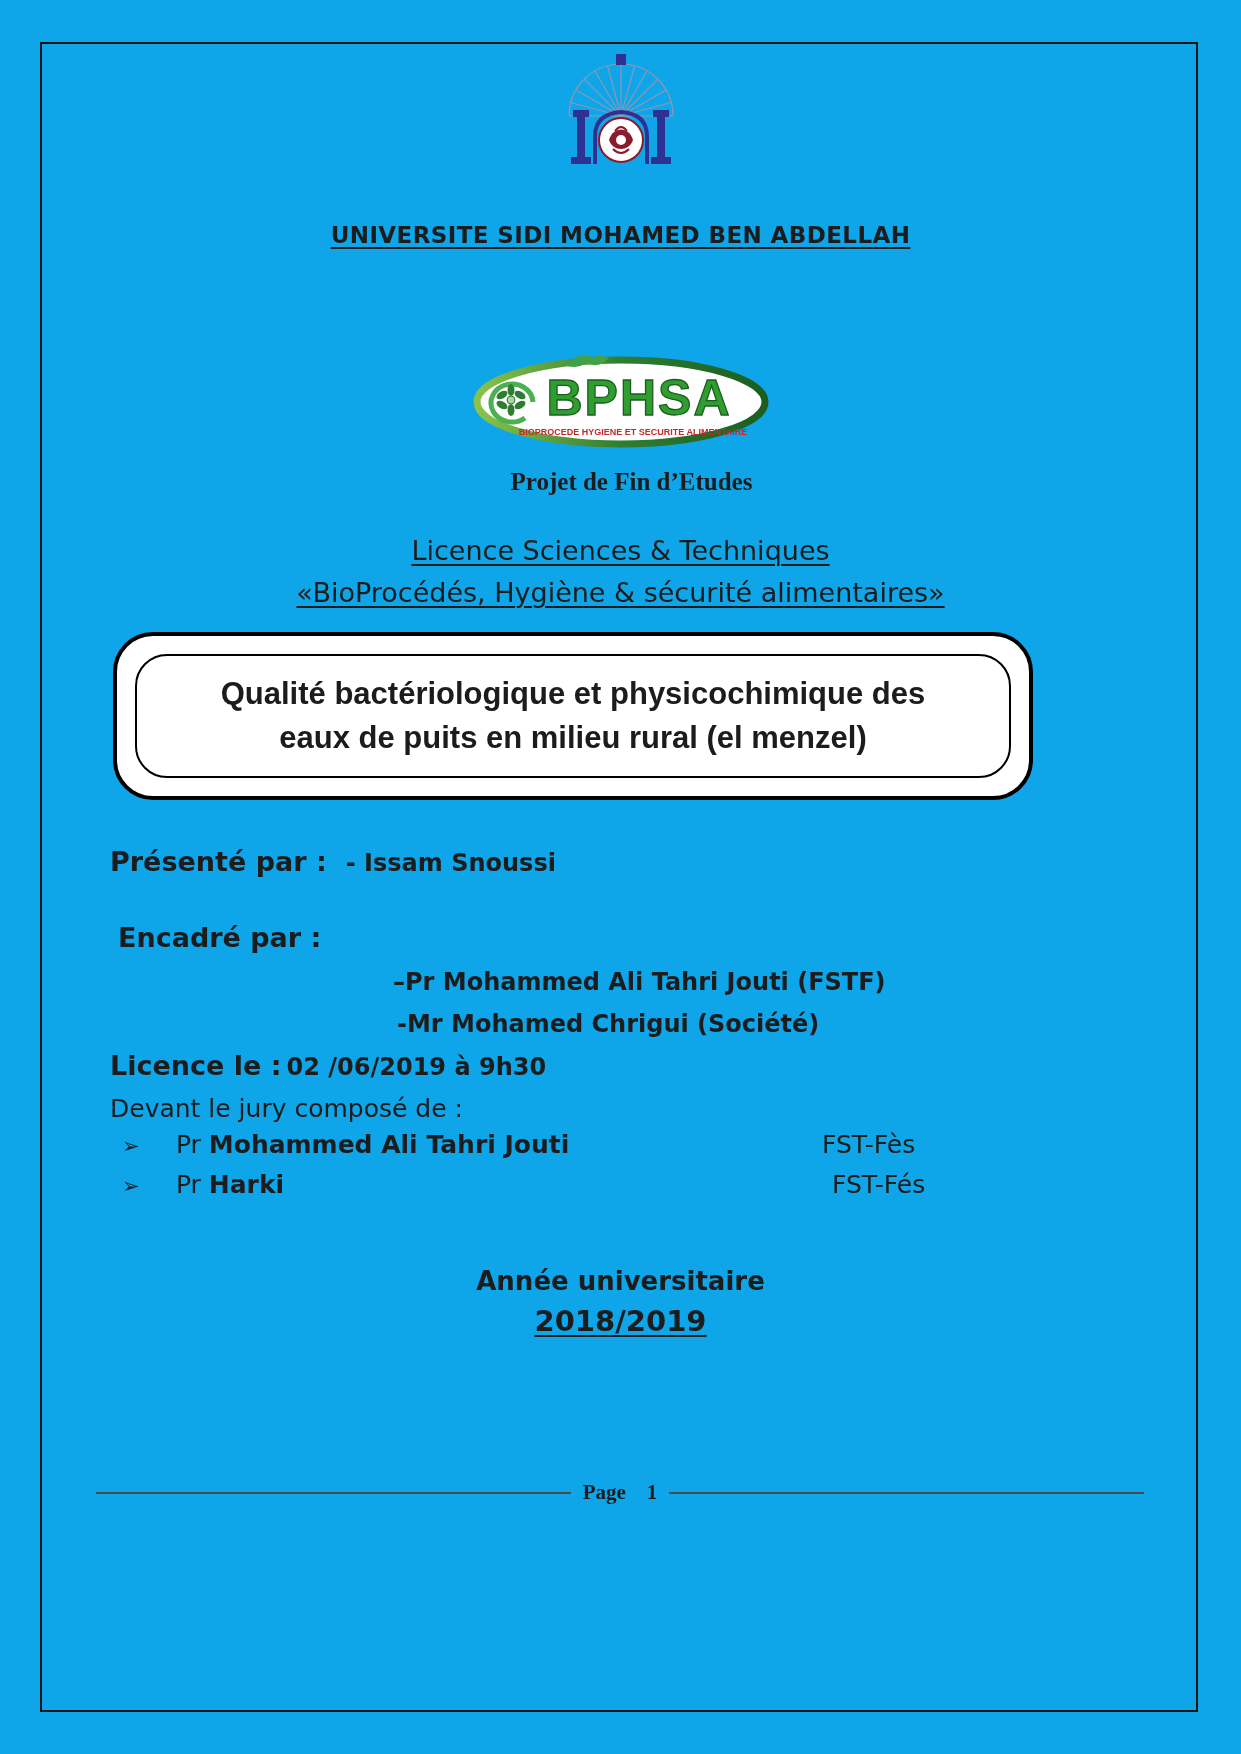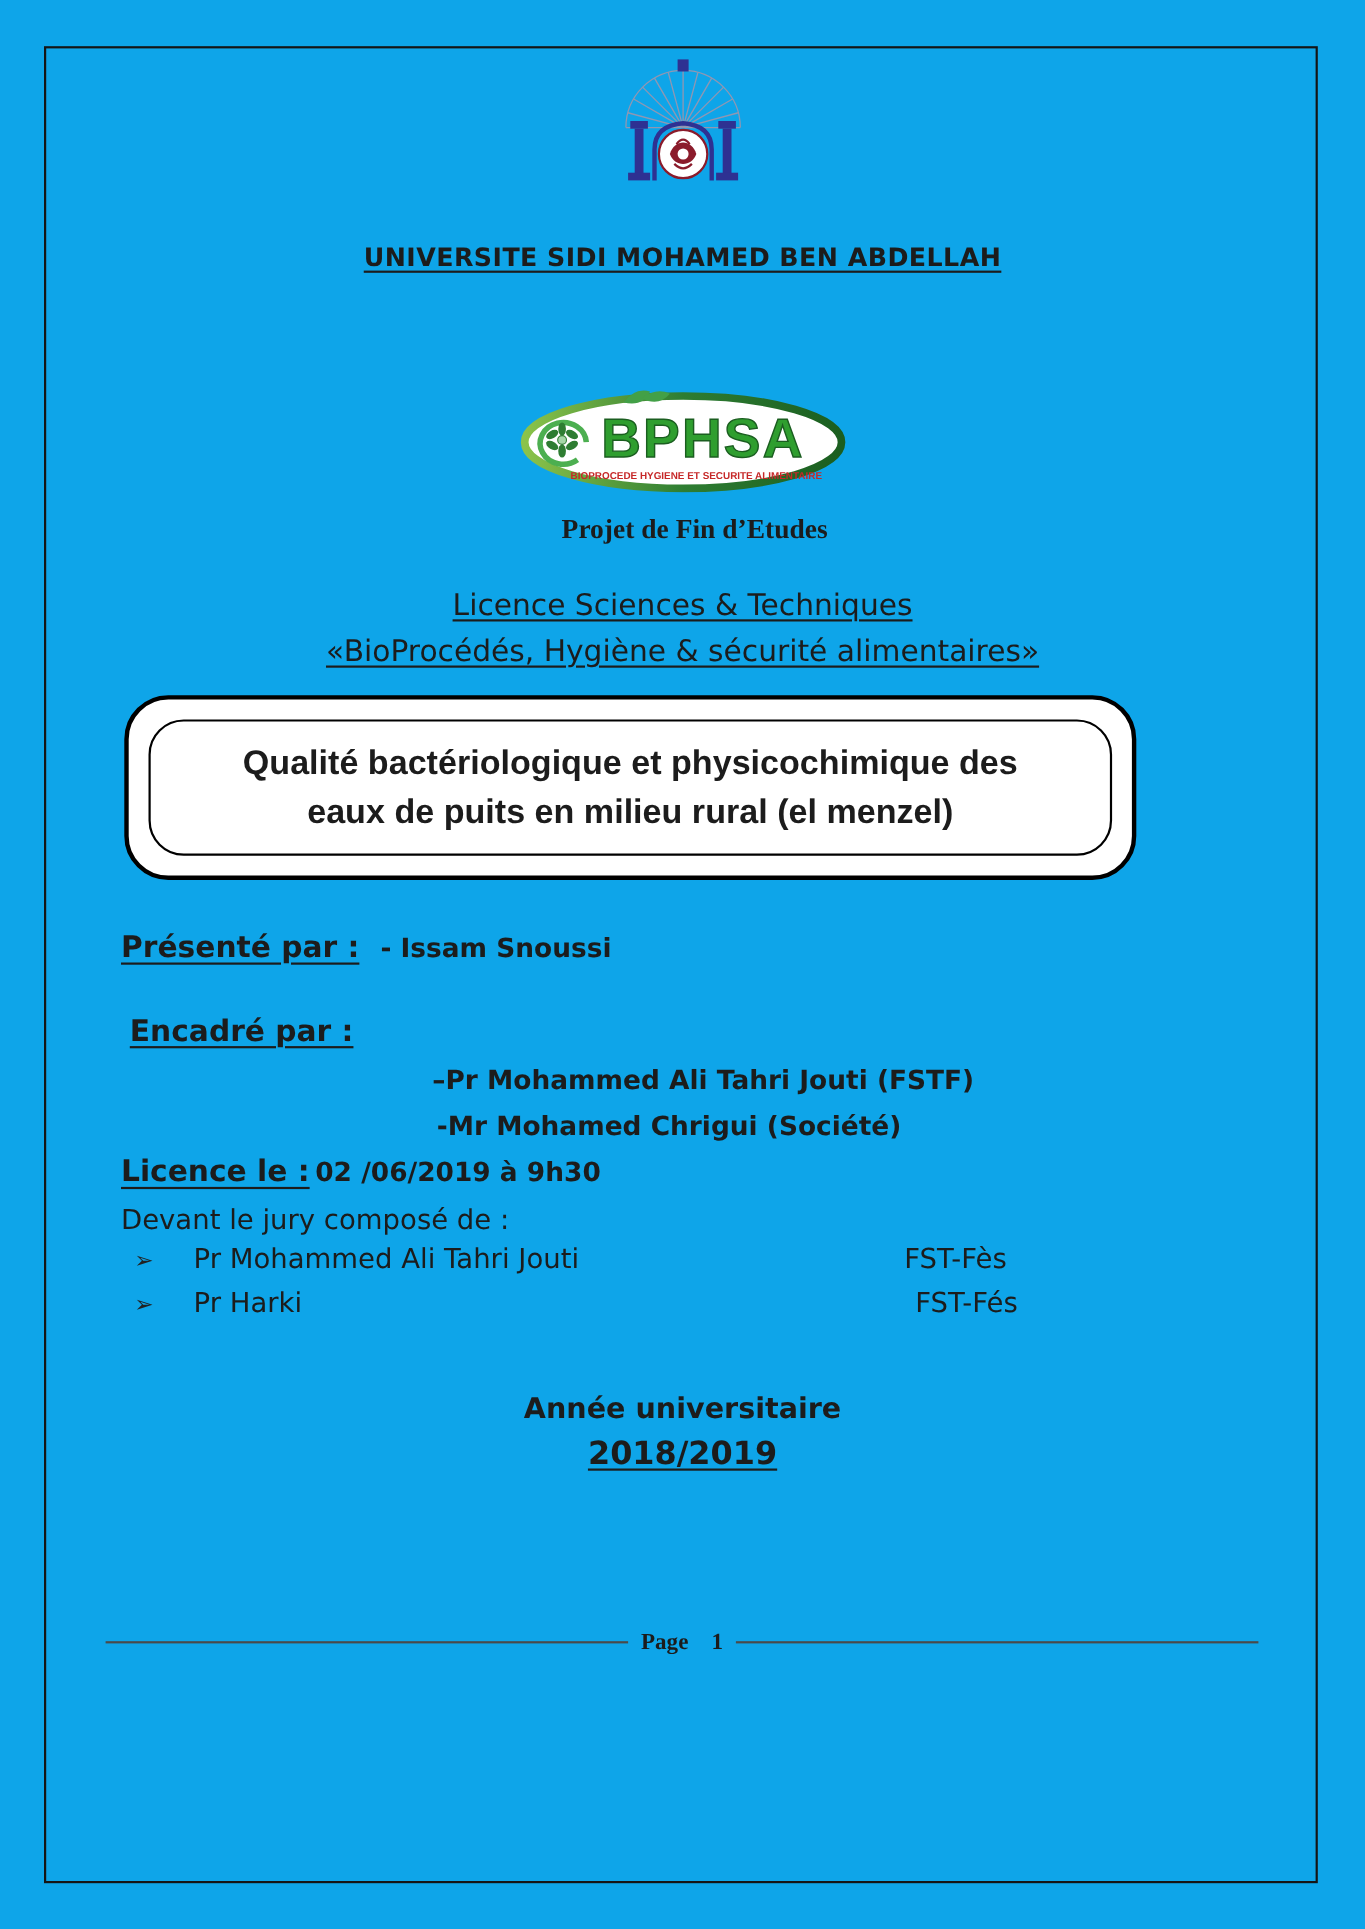--- a/index.html
+++ b/index.html
@@ -37,42 +37,42 @@
     position:absolute; top:632px; left:113px; width:920px; height:168px;
     border:4px solid #000; border-radius:40px; padding:18px; background:#fff;
   }
   .title-inner {
     width:100%; height:100%; border:2px solid #000; border-radius:32px;
     padding-top:16px; text-align:center;
     font-family:"Liberation Sans", sans-serif; font-weight:bold; font-size:31px; line-height:1.42;
   }
 
   .lbl {
-    font-size:27px; font-weight:bold; text-decoration:underline;
+    font-size:27px; font-weight:bold; 
     text-decoration-thickness:2px; text-underline-offset:5px;
   }
   .presente { position:absolute; top:846px; left:110px; }
   .presente .val { font-size:24px; font-weight:bold; margin-left:14px; }
 
   .encadre { position:absolute; top:922px; left:118px; }
 
   .sup { position:absolute; font-size:24px; font-weight:bold; }
   .sup1 { top:968px; left:393px; }
   .sup2 { top:1010px; left:397px; }
 
   .soutenu { position:absolute; top:1050px; left:110px; }
   .soutenu .val2 { font-size:24px; font-weight:bold; }
 
   .jury-intro { position:absolute; top:1094px; left:110px; font-size:25px; }
 
   .jury-row { position:absolute; left:122px; width:1000px; font-size:25px; }
   .jr1 { top:1130px; }
   .jr2 { top:1170px; }
   .bullet { display:inline-block; width:46px; font-size:21px; color:#222; }
-  .jname b { font-weight:normal; }
+  .jname b { font-weight:bold; }
   .jaff { position:absolute; top:0; }
   .jr1 .jaff { left:700px; }
   .jr2 .jaff { left:710px; }
 
   .annee {
     top:1266px; font-size:26px; font-weight:bold;
     text-decoration-thickness:2px; text-underline-offset:4px;
   }
   .year {
     top:1304px; font-size:29px; font-weight:bold;

